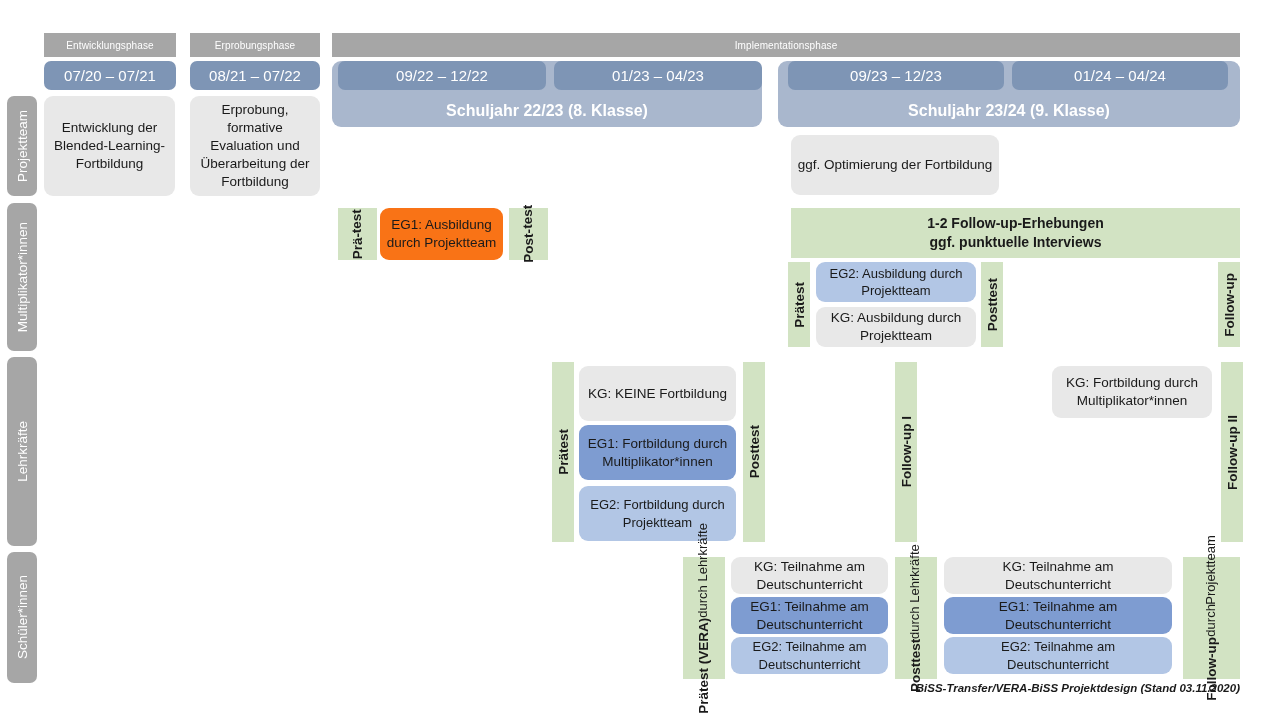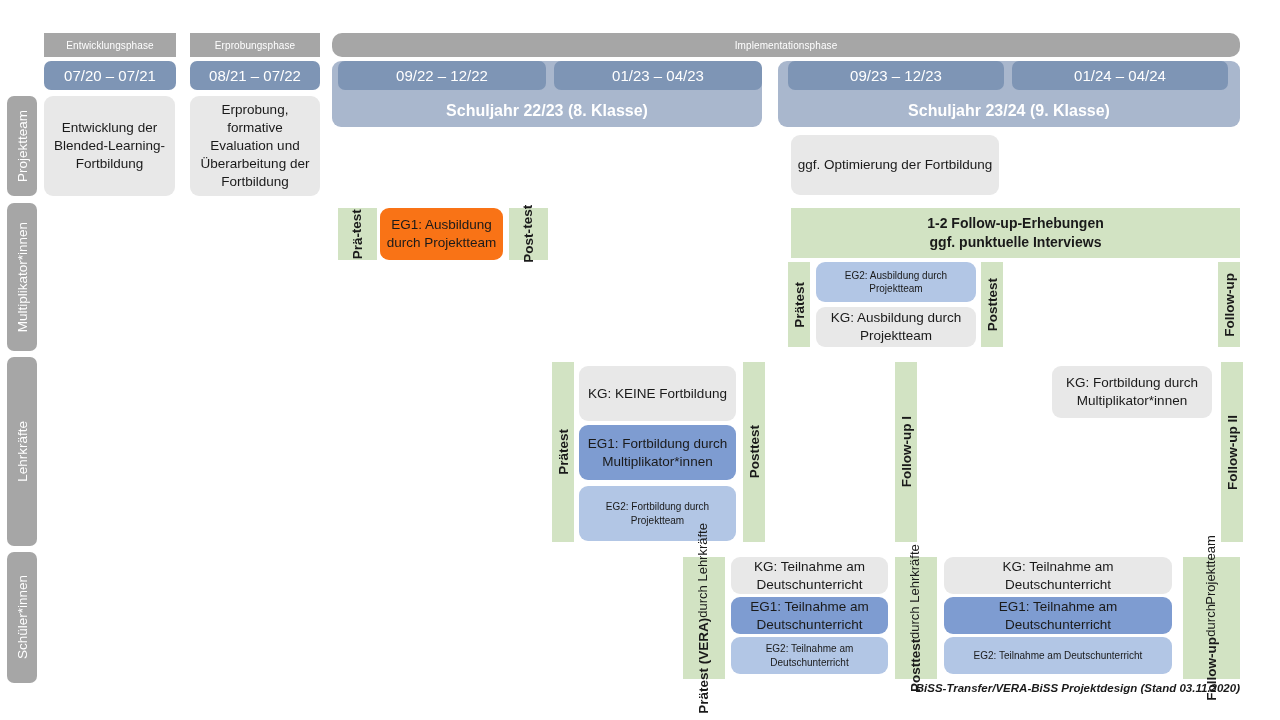--- a/index.html
+++ b/index.html
@@ -54,21 +54,21 @@
   }
   .bbox-mid{                    
     background:#f97316;border-radius:9px;
     display:flex;align-items:center;justify-content:center;
     text-align:center;font-size:13.5px;line-height:1.32;
     padding:2px 6px;color:#1a1a1a;
   }
   .bbox-light{                  
     background:#b2c6e5;border-radius:9px;
     display:flex;align-items:center;justify-content:center;
-    text-align:center;font-size:10px;line-height:1.32;
+    text-align:center;font-size:13px;line-height:1.32;
     padding:2px 6px;color:#1a1a1a;
   }
 
   .green{
     background:#d2e3c3;
     display:flex;align-items:center;justify-content:center;
   }
   .green-banner{
     background:#d2e3c3;
     display:flex;align-items:center;justify-content:center;
@@ -97,21 +97,21 @@
 <body>
 
 <div id="stage">
 
   <div class="abs phase-bar" style="left:44px;top:33px;width:132px;height:24px;">
     <span>Entwicklungsphase</span>
   </div>
   <div class="abs phase-bar" style="left:190px;top:33px;width:130px;height:24px;">
     <span>Erprobungsphase</span>
   </div>
-  <div class="abs phase-bar" style="left:332px;top:33px;width:908px;height:24px;border-radius:10px;">
+  <div class="abs phase-bar" style="left:332px;top:33px;width:908px;height:24px;">
     <span>Implementationsphase</span>
   </div>
 
   <div class="abs schuljahr" style="left:332px;top:61px;width:430px;height:66px;">
     <span>Schuljahr 22/23 (8. Klasse)</span>
   </div>
   <div class="abs schuljahr" style="left:778px;top:61px;width:462px;height:66px;">
     <span>Schuljahr 23/24 (9. Klasse)</span>
   </div>
 

